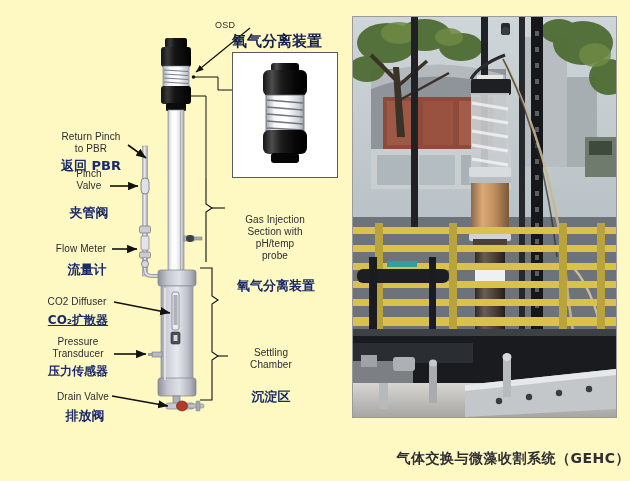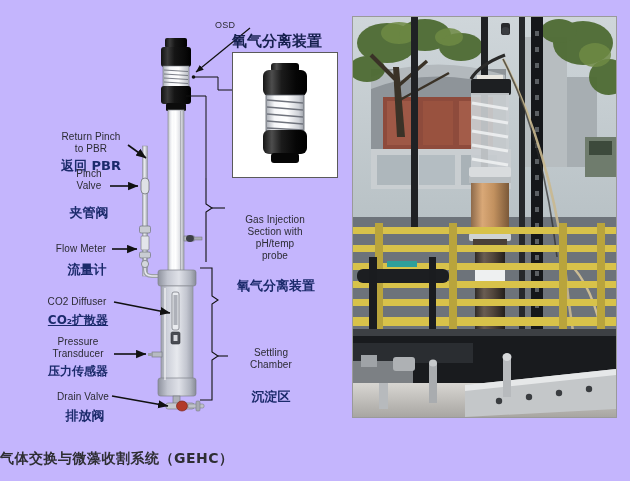--- a/index.html
+++ b/index.html
@@ -10,21 +10,21 @@
   body {
     width: 630px;
     height: 481px;
     position: relative;
     font-family: "Liberation Sans", sans-serif;
     overflow: hidden;
   }
   #root {
     position: absolute;
     inset: 0;
-    background: #c4b5fd;
+    background: #fef9c3;
   }
   .abs { position: absolute; }
 
   
   .en-label {
     font-family: "Liberation Sans", sans-serif;
     font-size: 10px;
     color: #2b2b33;
     line-height: 12px;
     text-align: center;
@@ -470,15 +470,15 @@
           <ellipse cx="154" cy="340" rx="4.5" ry="4" fill="#d7d9db"></ellipse>
         </g>
 
         <rect x="0" y="344" width="60" height="22" fill="#7c8084"></rect>
         <rect x="8" y="338" width="16" height="12" fill="#9fa3a7"></rect>
         <rect x="40" y="340" width="22" height="14" rx="3" fill="#aeb1b4"></rect>
       </g>
     </svg>
   </div>
 
-  <div class="abs caption" style="left:0; top:450px; width:630px; text-align:left;">气体交换与微藻收割系统（GEHC）</div>
+  <div class="abs caption" style="left:0; top:450px; width:630px; text-align:right;">气体交换与微藻收割系统（GEHC）</div>
 
 </div>
 
 </body></html>

